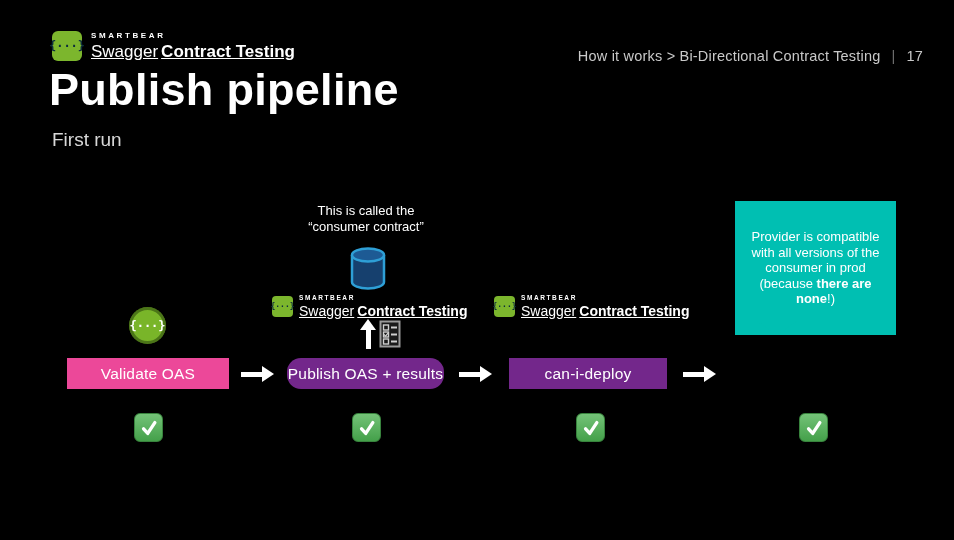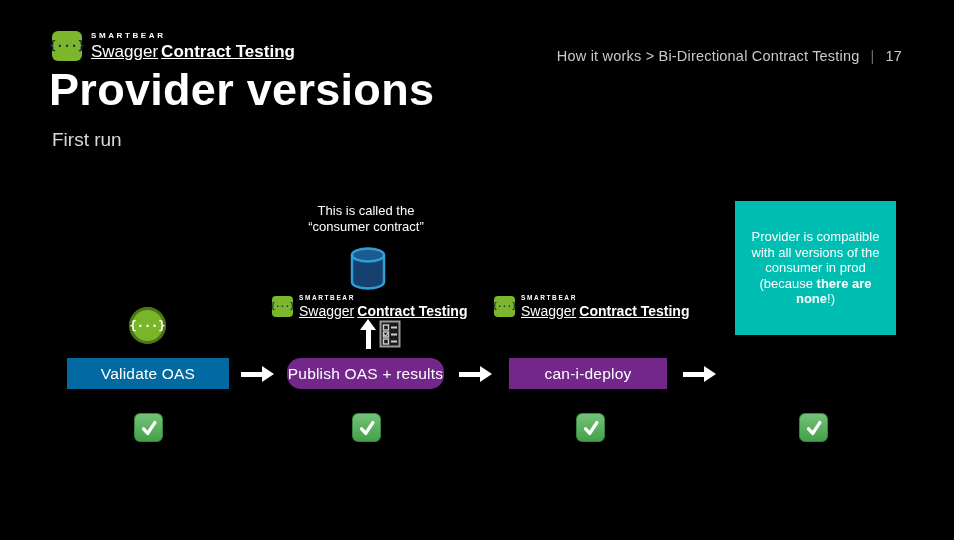--- a/index.html
+++ b/index.html
@@ -15,21 +15,21 @@
     width:30px; height:30px; border-radius:6px; background:#7CB62D;
     display:flex; align-items:center; justify-content:center;
     font-family:"DejaVu Sans Mono",monospace; font-weight:bold; color:#0E2D3D; font-size:12px;
   }
   .logo-text { display:flex; flex-direction:column; line-height:1; }
   .logo-brand { font-size:8px; font-weight:bold; letter-spacing:2.6px; color:#fff; margin-bottom:3px; }
   .logo-product { font-size:17px; color:#fff;text-decoration:underline; }
   .logo-product .w400 { font-weight:400; }
   .logo-product .w700 { font-weight:700; margin-left:3px; }
   .breadcrumb {
-    position:absolute; right:52px; top:48px; display:flex; align-items:center; gap:11px;
+    position:absolute; right:31px; top:48px; display:flex; align-items:center; gap:11px;
     font-size:14.5px; color:#C9C9C9; letter-spacing:0.2px;
   }
   .breadcrumb .pipe { color:#6F6F6F; }
   
   .title {
     position:absolute; left:49px; top:64px; margin:0;
     font-size:45px; font-weight:800; letter-spacing:0.3px; color:#fff;
   }
   .subtitle { position:absolute; left:52px; top:129px; font-size:19px; color:#D8D8D8; }
   
@@ -105,21 +105,21 @@
       </div>
     </div>
   </div>
 
   <div class="breadcrumb">
     <span>How it works &gt; Bi-Directional Contract Testing</span>
     <span class="pipe">|</span>
     <span>17</span>
   </div>
 
-  <h1 class="title">Provider versions</h1>
+  <h1 class="title">Publish pipeline</h1>
   <div class="subtitle">First run</div>
 
   <div class="annotation">
     <div>This is called the</div>
     <div>“consumer contract”</div>
   </div>
 
   <div class="db-icon">
     <svg width="38" height="43" viewBox="0 0 38 43">
       <path d="M3 8 v27 a16 6.5 0 0 0 32 0 V8" fill="#16406E" stroke="#2E9FD6" stroke-width="2.5"></path>
@@ -170,21 +170,21 @@
 
   <div class="swagger-circle">
     <span>{···}</span>
   </div>
 
   <div class="callout" style="background: rgb(0, 191, 178);">
     <span>Provider is compatible with all versions of the consumer in prod (because </span><b>there are none</b><span>!)</span>
   </div>
   <div class="callout-tail"></div>
 
-  <div class="step step-1" style="background: #0369a1; justify-content: center;">
+  <div class="step step-1" style="background: #ec4899; justify-content: center;">
     <span>Validate OAS</span>
   </div>
   <div class="flow-arrow arrow-1">
       <div class="stem"></div>
       <div class="head"></div>
     </div>
   <div class="step step-2" style="background: rgb(115, 39, 139);">
     <span>Publish OAS + results</span>
   </div>
   <div class="flow-arrow arrow-2">

